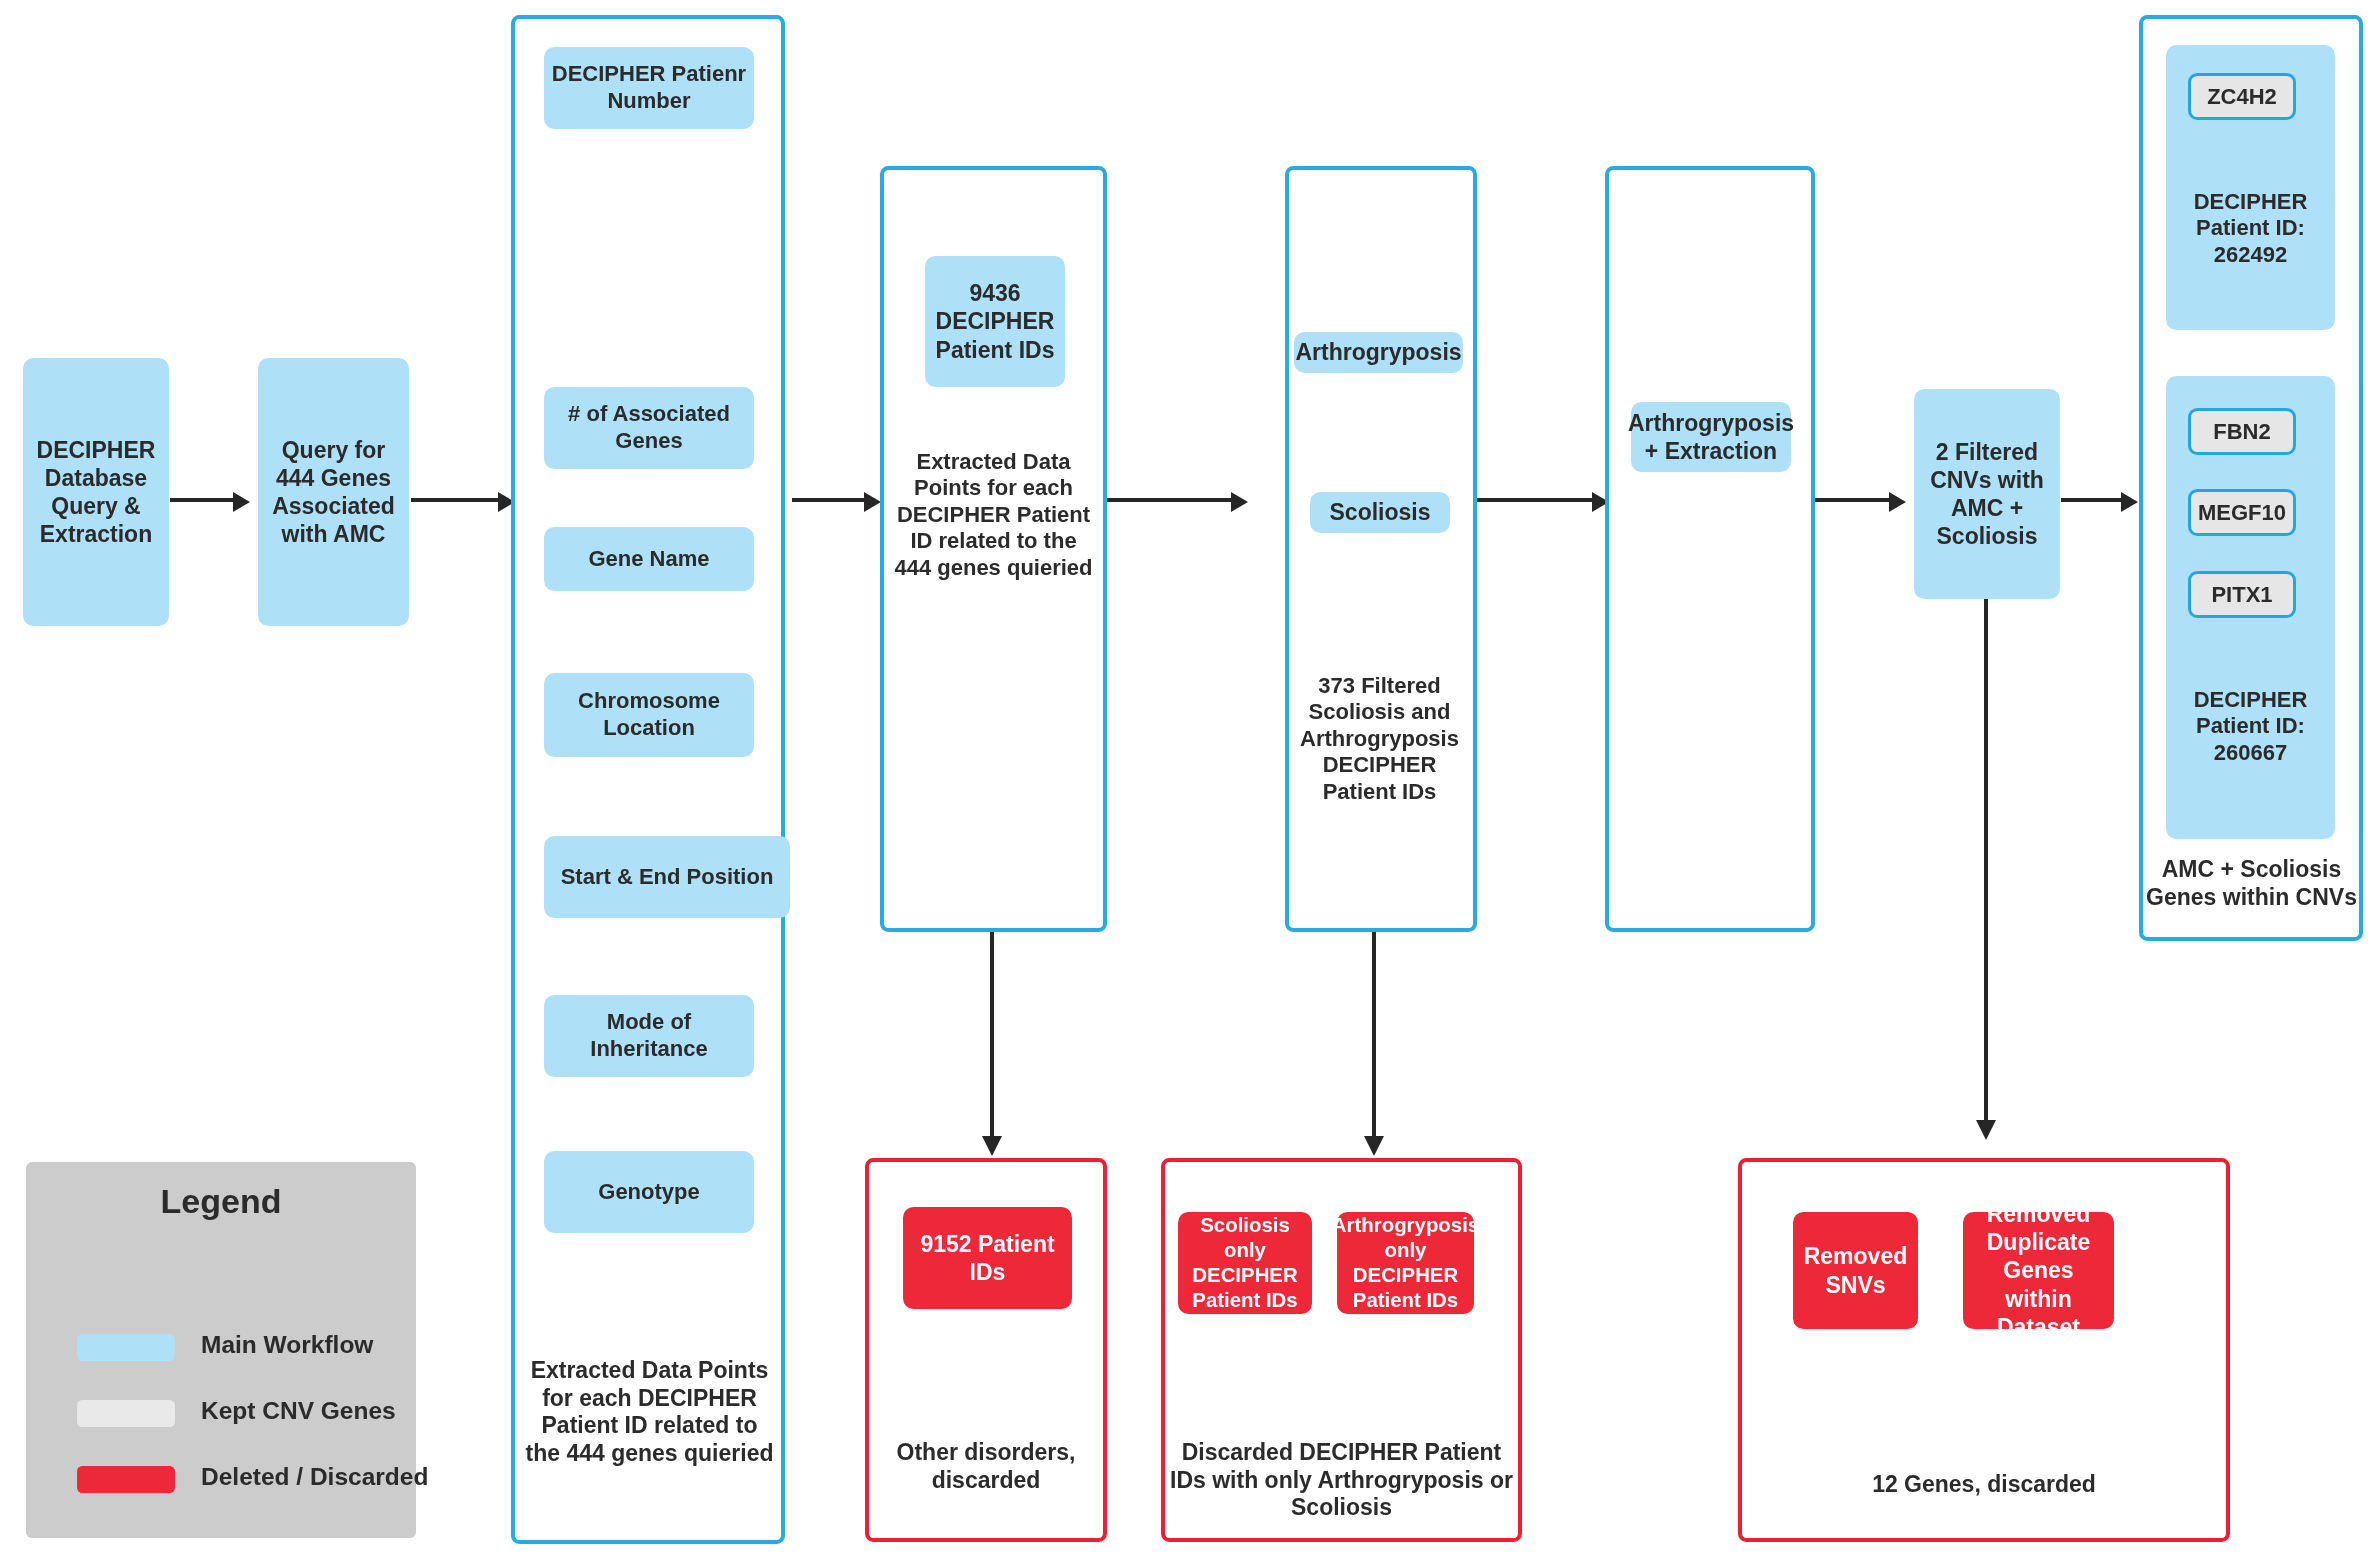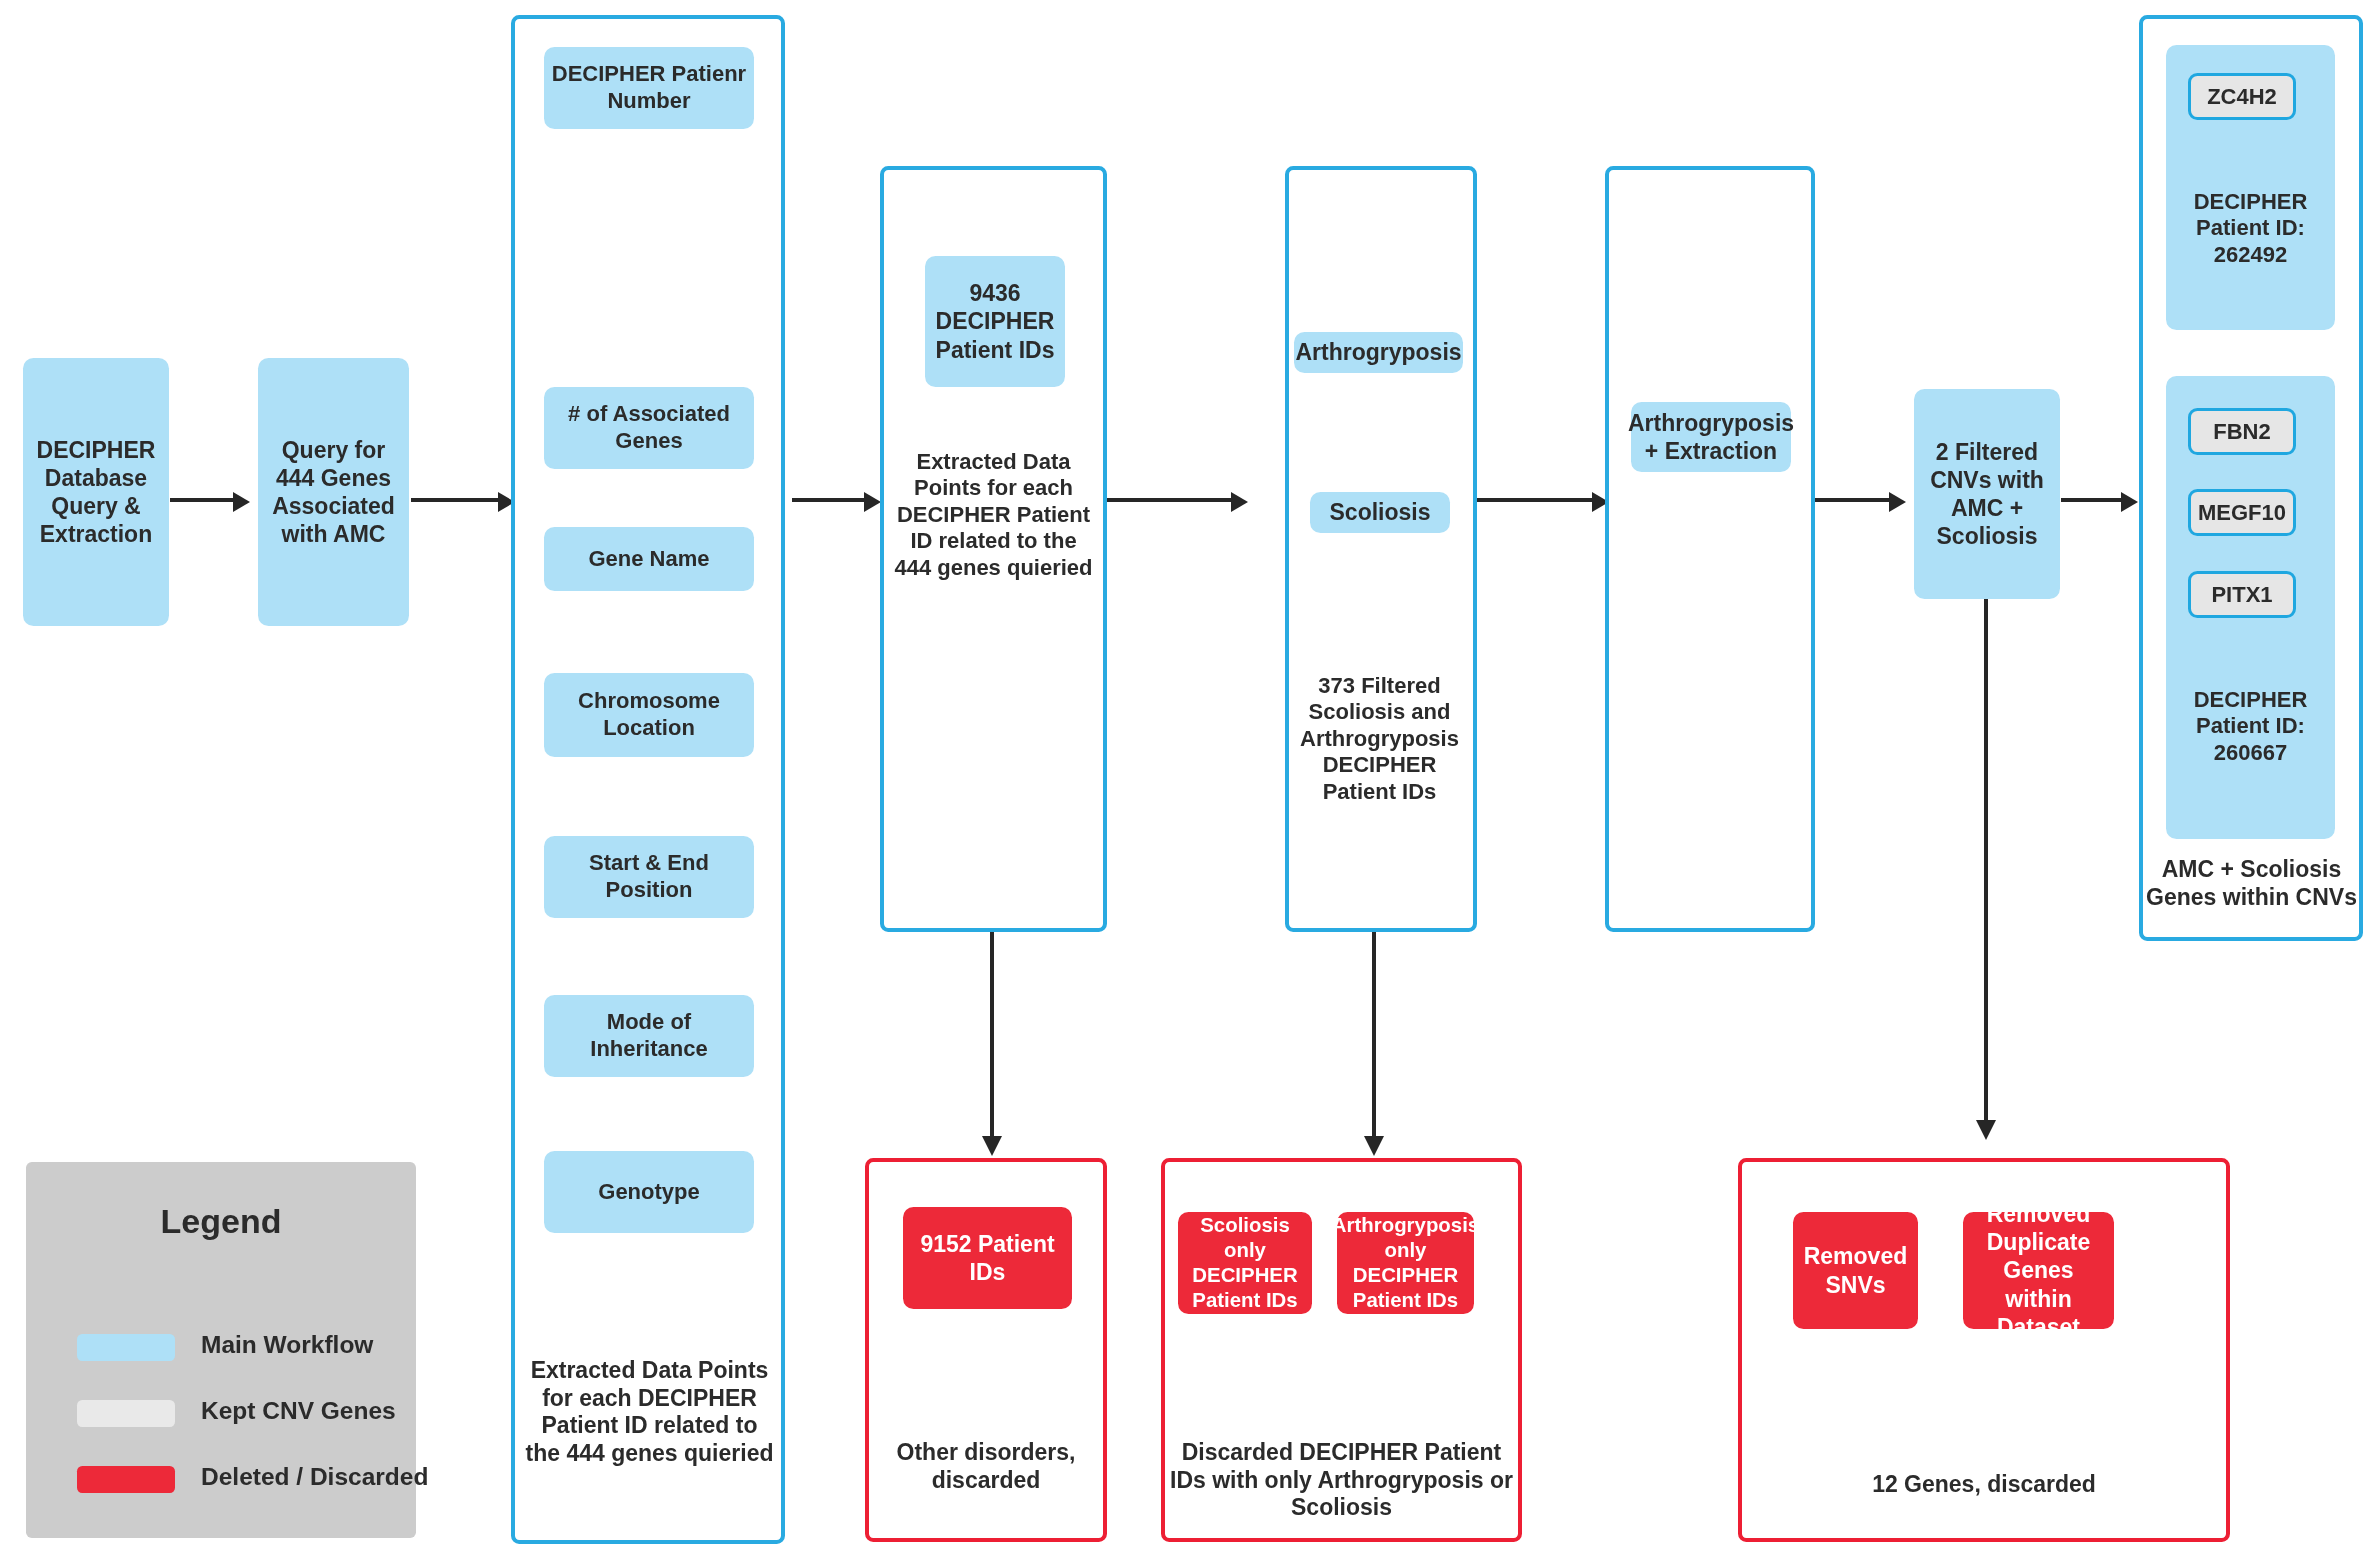--- a/index.html
+++ b/index.html
@@ -112,21 +112,21 @@
 
   <div class="hline" style="left:411px;top:498px;width:90px;"></div>
   <div class="arrowR" style="left:498px;top:492px;"></div>
 
   <div class="container" style="left:511px;top:14.6px;width:274px;height:1529px;"></div>
 
   <div class="chip" style="left:544px;top:47px;width:210px;height:82px;font-size:22px;">DECIPHER Patienr Number</div>
   <div class="chip" style="left:544px;top:387px;width:210px;height:82px;font-size:22px;"># of Associated Genes</div>
   <div class="chip" style="left:544px;top:527px;width:210px;height:64px;font-size:22px;">Gene Name</div>
   <div class="chip" style="left:544px;top:673px;width:210px;height:84px;font-size:22px;">Chromosome Location</div>
-  <div class="chip" style="left:544px;top:836px;width:210px;height:82px;font-size:22px;">Start &amp; End Position</div>
+  <div class="chip" style="left:544px;top:836px;width:246px;height:82px;font-size:22px;text-align:right;">Start &amp; End Position</div>
   <div class="chip" style="left:544px;top:995px;width:210px;height:82px;font-size:22px;">Mode of Inheritance</div>
   <div class="chip" style="left:544px;top:1151px;width:210px;height:82px;font-size:22px;">Genotype</div>
 
   <div class="caption" style="left:524px;top:1357px;width:251px;font-size:23px;">Extracted Data Points for each DECIPHER Patient ID related to the 444 genes quieried</div>
 
   <div class="hline" style="left:792px;top:498px;width:73px;"></div>
   <div class="arrowR" style="left:864px;top:492px;"></div>
 
   <div class="container" style="left:880px;top:166px;width:227px;height:766px;"></div>
 
@@ -191,21 +191,21 @@
   <div class="chip red" style="left:1178px;top:1212px;width:134px;height:102px;font-size:20.4px;">Scoliosis only DECIPHER Patient IDs</div>
   <div class="chip red" style="left:1337px;top:1212px;width:137px;height:102px;font-size:20.4px;">Arthrogryposis only DECIPHER Patient IDs</div>
   <div class="caption" style="left:1164px;top:1439px;width:355px;font-size:23px;">Discarded DECIPHER Patient IDs with only Arthrogryposis or Scoliosis</div>
 
   <div class="container red" style="left:1738px;top:1158px;width:492px;height:384px;"></div>
   <div class="chip red" style="left:1793px;top:1212px;width:125px;height:117px;font-size:23px;">Removed SNVs</div>
   <div class="chip red" style="left:1963px;top:1212px;width:151px;height:117px;font-size:23px;">Removed Duplicate Genes within Dataset</div>
   <div class="caption" style="left:1742px;top:1471px;width:484px;font-size:23px;">12 Genes, discarded</div>
 
   <div id="legend" style="left:26px;top:1162px;width:390px;height:376px;">
-    <div class="ltitle" style="top:40px;font-size:34px;">Legend</div>
+    <div class="ltitle" style="top:20px;font-size:34px;">Legend</div>
 
     <div class="lswatch" style="left:51px;top:172px;width:98px;height:27px;background:#aee0f7;"></div>
     <div class="llabel" style="left:175px;top:169px;font-size:24.5px;">Main Workflow</div>
 
     <div class="lswatch" style="left:51px;top:238px;width:98px;height:27px;background:#e9e9e9;"></div>
     <div class="llabel" style="left:175px;top:235px;font-size:24.5px;">Kept CNV Genes</div>
 
     <div class="lswatch" style="left:51px;top:304px;width:98px;height:27px;background:#ed2939;"></div>
     <div class="llabel" style="left:175px;top:301px;font-size:24.5px;">Deleted / Discarded</div>
   </div>

